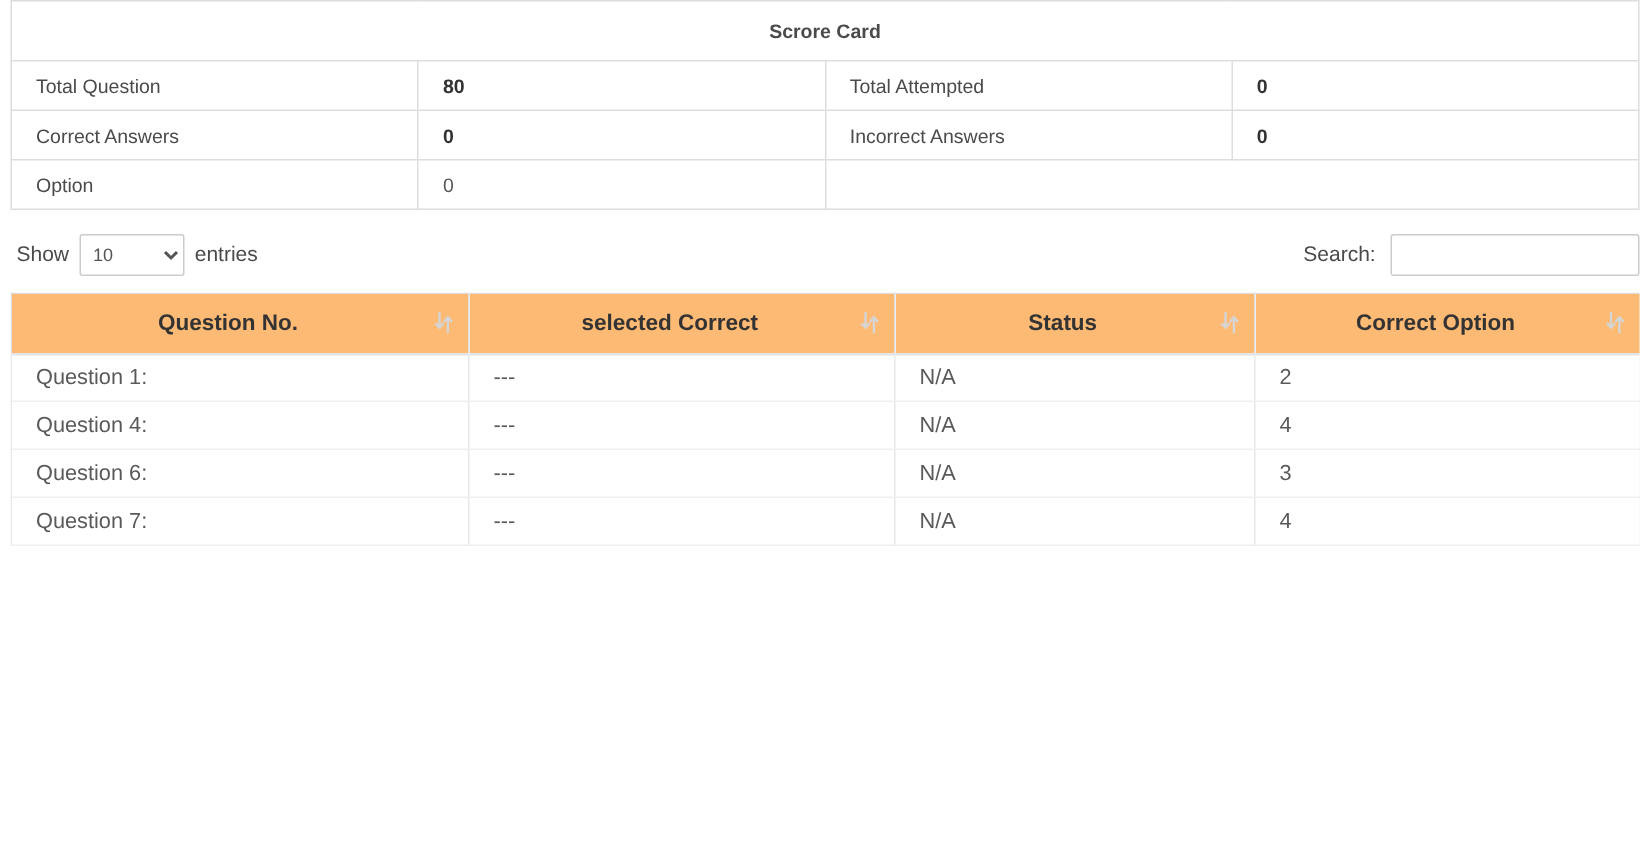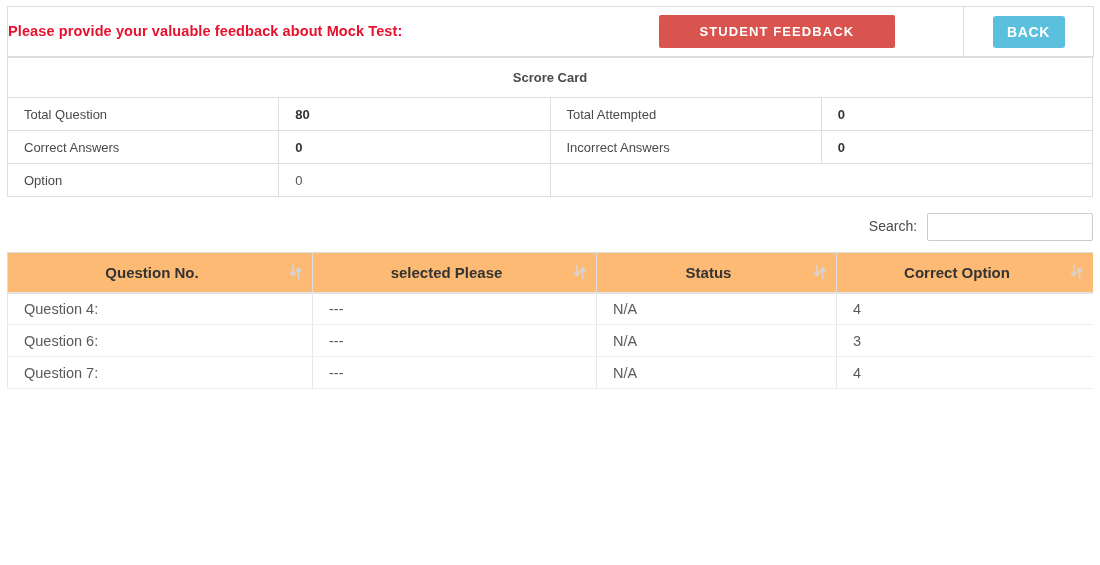--- a/index.html
+++ b/index.html
@@ -200,33 +200,20 @@
     height: 15px;
     display: inline-block;
   }
   .sort-icon svg { display: block; }
 </style>
 </head>
 <body>
 
 <div class="page">
 
-  <table class="feedback-table">
-    <tbody>
-      <tr>
-        <td class="fb-cell-msg">
-          <span class="feedback-msg">Please provide your valuable feedback about Mock Test:</span>
-          <button class="btn btn-feedback">STUDENT FEEDBACK</button>
-        </td>
-        <td class="fb-cell-back">
-          <button class="btn btn-back">BACK</button>
-        </td>
-      </tr>
-    </tbody>
-  </table>
 
   <table class="score-table">
     <tbody>
       <tr>
         <td class="score-title-cell" colspan="4">Scrore Card</td>
       </tr>
       <tr>
         <td class="col-a">Total Question</td>
         <td class="col-b val">80</td>
         <td class="col-c">Total Attempted</td>
@@ -240,41 +227,51 @@
       </tr>
       <tr>
         <td class="col-a">Option</td>
         <td class="col-b val-plain">0</td>
         <td colspan="2"></td>
       </tr>
     </tbody>
   </table>
 
   <div class="dt-controls">
+    <div class="dt-length">
+      <span>Show</span>
+      <select>
+        <option selected="">10</option>
+        <option>25</option>
+        <option>50</option>
+        <option>100</option>
+      </select>
+      <span>entries</span>
+    </div>
     <div class="dt-filter">
       <label>Search:</label>
       <input type="text" placeholder="" style="">
     </div>
   </div>
 
   <div class="results-wrap">
     <table class="results-table">
       <thead>
         <tr>
           <th class="rc-1">
             <span>Question No.</span>
             <span class="sort-icon">
               <svg width="14" height="15" viewBox="0 0 14 15" xmlns="http://www.w3.org/2000/svg">
                 <path d="M4 1 L4 11 M4 11 L1.7 8.4 M4 11 L6.3 8.4" stroke="#d5d5d5" stroke-width="1.6" fill="none" stroke-linecap="round"></path>
                 <path d="M9.6 14 L9.6 4 M9.6 4 L7.3 6.6 M9.6 4 L11.9 6.6" stroke="#d5d5d5" stroke-width="1.6" fill="none" stroke-linecap="round"></path>
               </svg>
             </span>
           </th>
           <th class="rc-2">
-            <span>selected Please</span>
+            <span>selected Correct</span>
             <span class="sort-icon">
               <svg width="14" height="15" viewBox="0 0 14 15" xmlns="http://www.w3.org/2000/svg">
                 <path d="M4 1 L4 11 M4 11 L1.7 8.4 M4 11 L6.3 8.4" stroke="#d5d5d5" stroke-width="1.6" fill="none" stroke-linecap="round"></path>
                 <path d="M9.6 14 L9.6 4 M9.6 4 L7.3 6.6 M9.6 4 L11.9 6.6" stroke="#d5d5d5" stroke-width="1.6" fill="none" stroke-linecap="round"></path>
               </svg>
             </span>
           </th>
           <th class="rc-3">
             <span>Status</span>
             <span class="sort-icon">
@@ -290,20 +287,26 @@
               <svg width="14" height="15" viewBox="0 0 14 15" xmlns="http://www.w3.org/2000/svg">
                 <path d="M4 1 L4 11 M4 11 L1.7 8.4 M4 11 L6.3 8.4" stroke="#d5d5d5" stroke-width="1.6" fill="none" stroke-linecap="round"></path>
                 <path d="M9.6 14 L9.6 4 M9.6 4 L7.3 6.6 M9.6 4 L11.9 6.6" stroke="#d5d5d5" stroke-width="1.6" fill="none" stroke-linecap="round"></path>
               </svg>
             </span>
           </th>
         </tr>
       </thead>
       <tbody>
         <tr>
+          <td>Question 1:</td>
+          <td>---</td>
+          <td>N/A</td>
+          <td>2</td>
+        </tr>
+        <tr>
           <td>Question 4:</td>
           <td>---</td>
           <td>N/A</td>
           <td>4</td>
         </tr>
         <tr>
           <td>Question 6:</td>
           <td>---</td>
           <td>N/A</td>
           <td>3</td>

